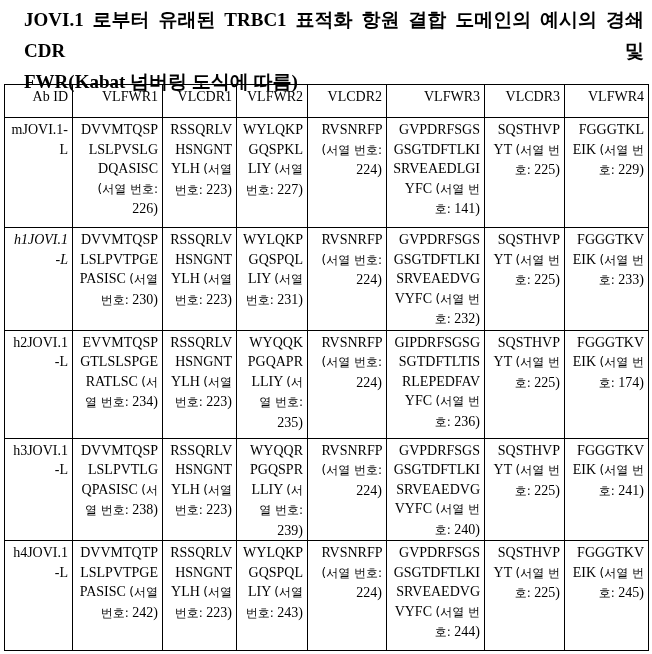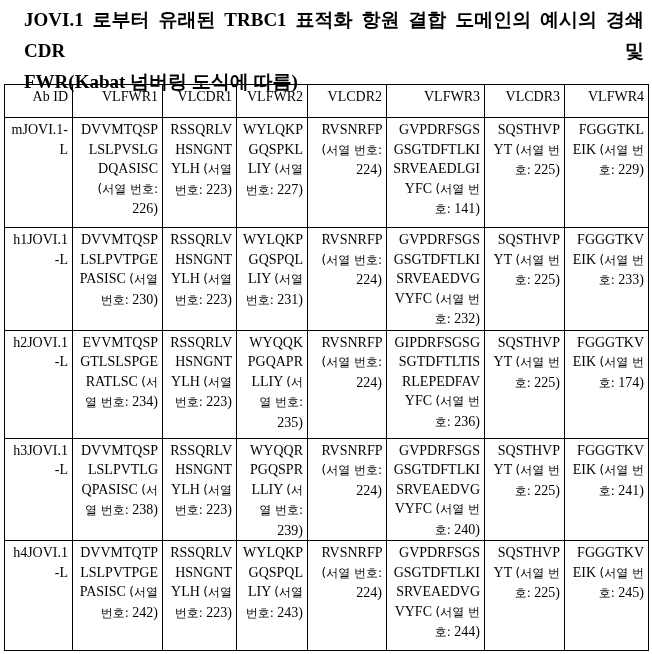--- a/index.html
+++ b/index.html
@@ -95,21 +95,21 @@
         <td style="word-break: break-all;">mJOVI.1-L</td>
         <td><span style="word-break: break-all;">DVVMTQSPLSLPVSLGDQASISC</span> <span class="kor">(서열 번호:</span> <span>226)</span></td>
         <td><span style="word-break: break-all;">RSSQRLVHSNGNTYLH</span> <span class="kor">(서열 번호:</span> <span>223)</span></td>
         <td><span style="word-break: break-all;">WYLQKPGQSPKLLIY</span> <span class="kor">(서열 번호:</span> <span>227)</span></td>
         <td><span class="ital" style="word-break: break-all;">RVSNRFP</span> <span class="kor">(서열 번호:</span> <span>224)</span></td>
         <td><span style="word-break: break-all;">GVPDRFSGSGSGTDFTLKISRVEAEDLGIYFC</span> <span class="kor">(서열 번호:</span> <span>141)</span></td>
         <td><span style="word-break: break-all;">SQSTHVPYT</span> <span class="kor">(서열 번호:</span> <span>225)</span></td>
         <td><span style="word-break: break-all;">FGGGTKLEIK</span> <span class="kor">(서열 번호:</span> <span>229)</span></td>
       </tr>
       <tr style="height: 99px;">
-        <td style="word-break: break-all;">h1JOVI.1-L</td>
+        <td style="word-break: break-all; font-style: italic;">h1JOVI.1-L</td>
         <td><span style="word-break: break-all;">DVVMTQSPLSLPVTPGEPASISC</span> <span class="kor">(서열 번호:</span> <span>230)</span></td>
         <td><span style="word-break: break-all;">RSSQRLVHSNGNTYLH</span> <span class="kor">(서열 번호:</span> <span>223)</span></td>
         <td><span style="word-break: break-all;">WYLQKPGQSPQLLIY</span> <span class="kor">(서열 번호:</span> <span>231)</span></td>
         <td><span class="ital" style="word-break: break-all;">RVSNRFP</span> <span class="kor">(서열 번호:</span> <span>224)</span></td>
         <td><span style="word-break: break-all;">GVPDRFSGSGSGTDFTLKISRVEAEDVGVYFC</span> <span class="kor">(서열 번호:</span> <span>232)</span></td>
         <td><span style="word-break: break-all;">SQSTHVPYT</span> <span class="kor">(서열 번호:</span> <span>225)</span></td>
         <td><span style="word-break: break-all;">FGGGTKVEIK</span> <span class="kor">(서열 번호:</span> <span>233)</span></td>
       </tr>
       <tr style="height: 108px;">
         <td style="word-break: break-all; margin-top: 8px;">h2JOVI.1-L</td>

